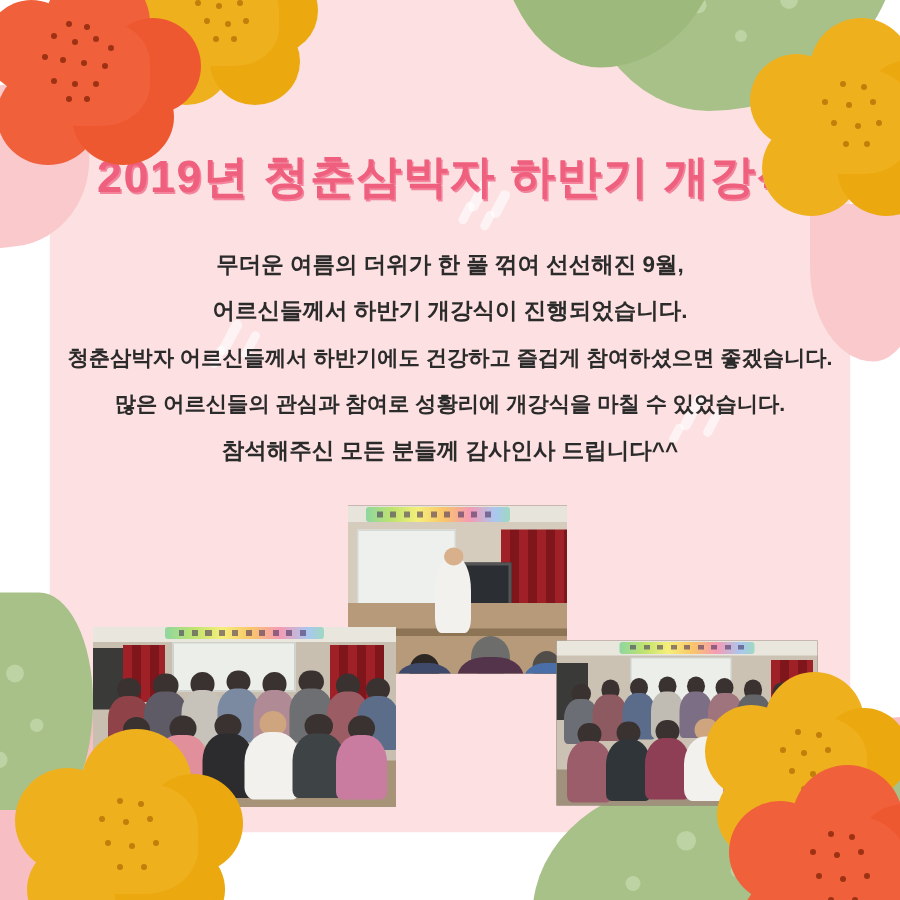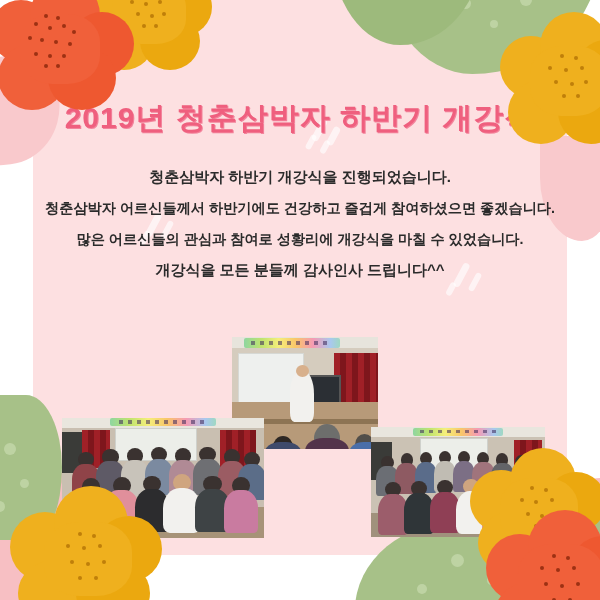--- a/index.html
+++ b/index.html
@@ -429,24 +429,25 @@
   <div class="streak" style="left:164px;top:220px;width:6px;height:20px;"></div>
   <div class="streak" style="left:142px;top:230px;width:6px;height:16px;"></div>
 
   <div class="streak" style="left:458px;top:262px;width:7px;height:26px;"></div>
   <div class="streak" style="left:472px;top:272px;width:6px;height:20px;"></div>
   <div class="streak" style="left:448px;top:282px;width:6px;height:14px;"></div>
 
   <div class="title">2019년 청춘삼박자 하반기 개강식</div>
 
   <div class="body-text">
-    <p>청춘삼박자 하반기 개강식을 진행되었습니다.</p>
+    <p>무더운 여름의 더위가 한 풀 꺾여 선선해진 9월,</p>
+    <p>어르신들께서 하반기 개강식이 진행되었습니다.</p>
     <p class="wide">청춘삼박자 어르신들께서 하반기에도 건강하고 즐겁게 참여하셨으면 좋겠습니다.</p>
     <p class="wide">많은 어르신들의 관심과 참여로 성황리에 개강식을 마칠 수 있었습니다.</p>
-    <p>개강식을 모든 분들께 감사인사 드립니다^^</p>
+    <p>참석해주신 모든 분들께 감사인사 드립니다^^</p>
   </div>
 
   <div class="photo photo-center">
     <div class="room">
       <div class="ph-wall" style="z-index:0;background:#d5ccbe;"></div>
       <div class="ph-ceiling" style="z-index:1;"></div>
       <div class="ph-banner" style="z-index:3;"></div>
       <div class="ph-screen" style="z-index:2;left:4%;top:14%;width:44%;height:44%;"></div>
       <div class="ph-curtain" style="z-index:2;right:-2%;top:14%;width:32%;height:48%;"></div>
       <div style="position:absolute;z-index:2;left:52%;top:34%;width:20%;height:22%;background:#2b2f34;border:2px solid #555;"></div>

